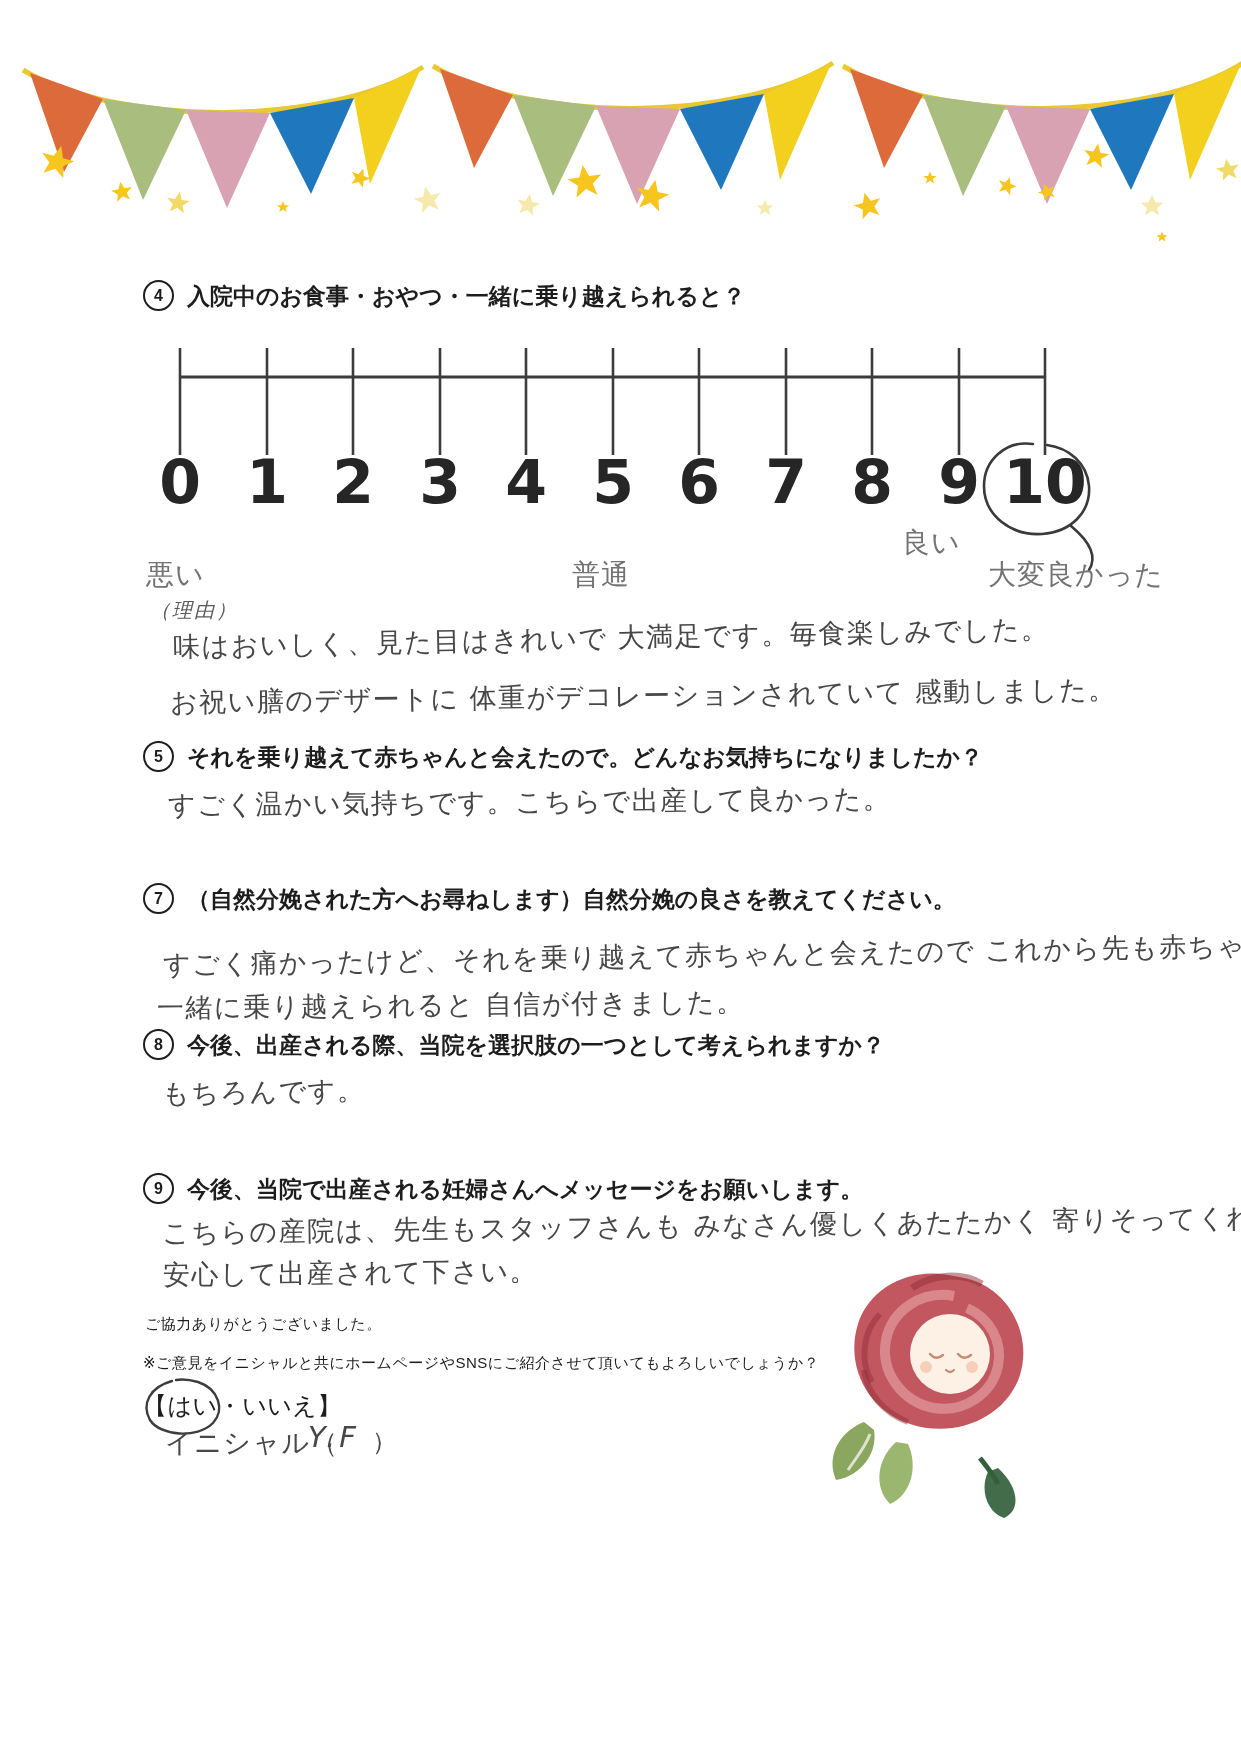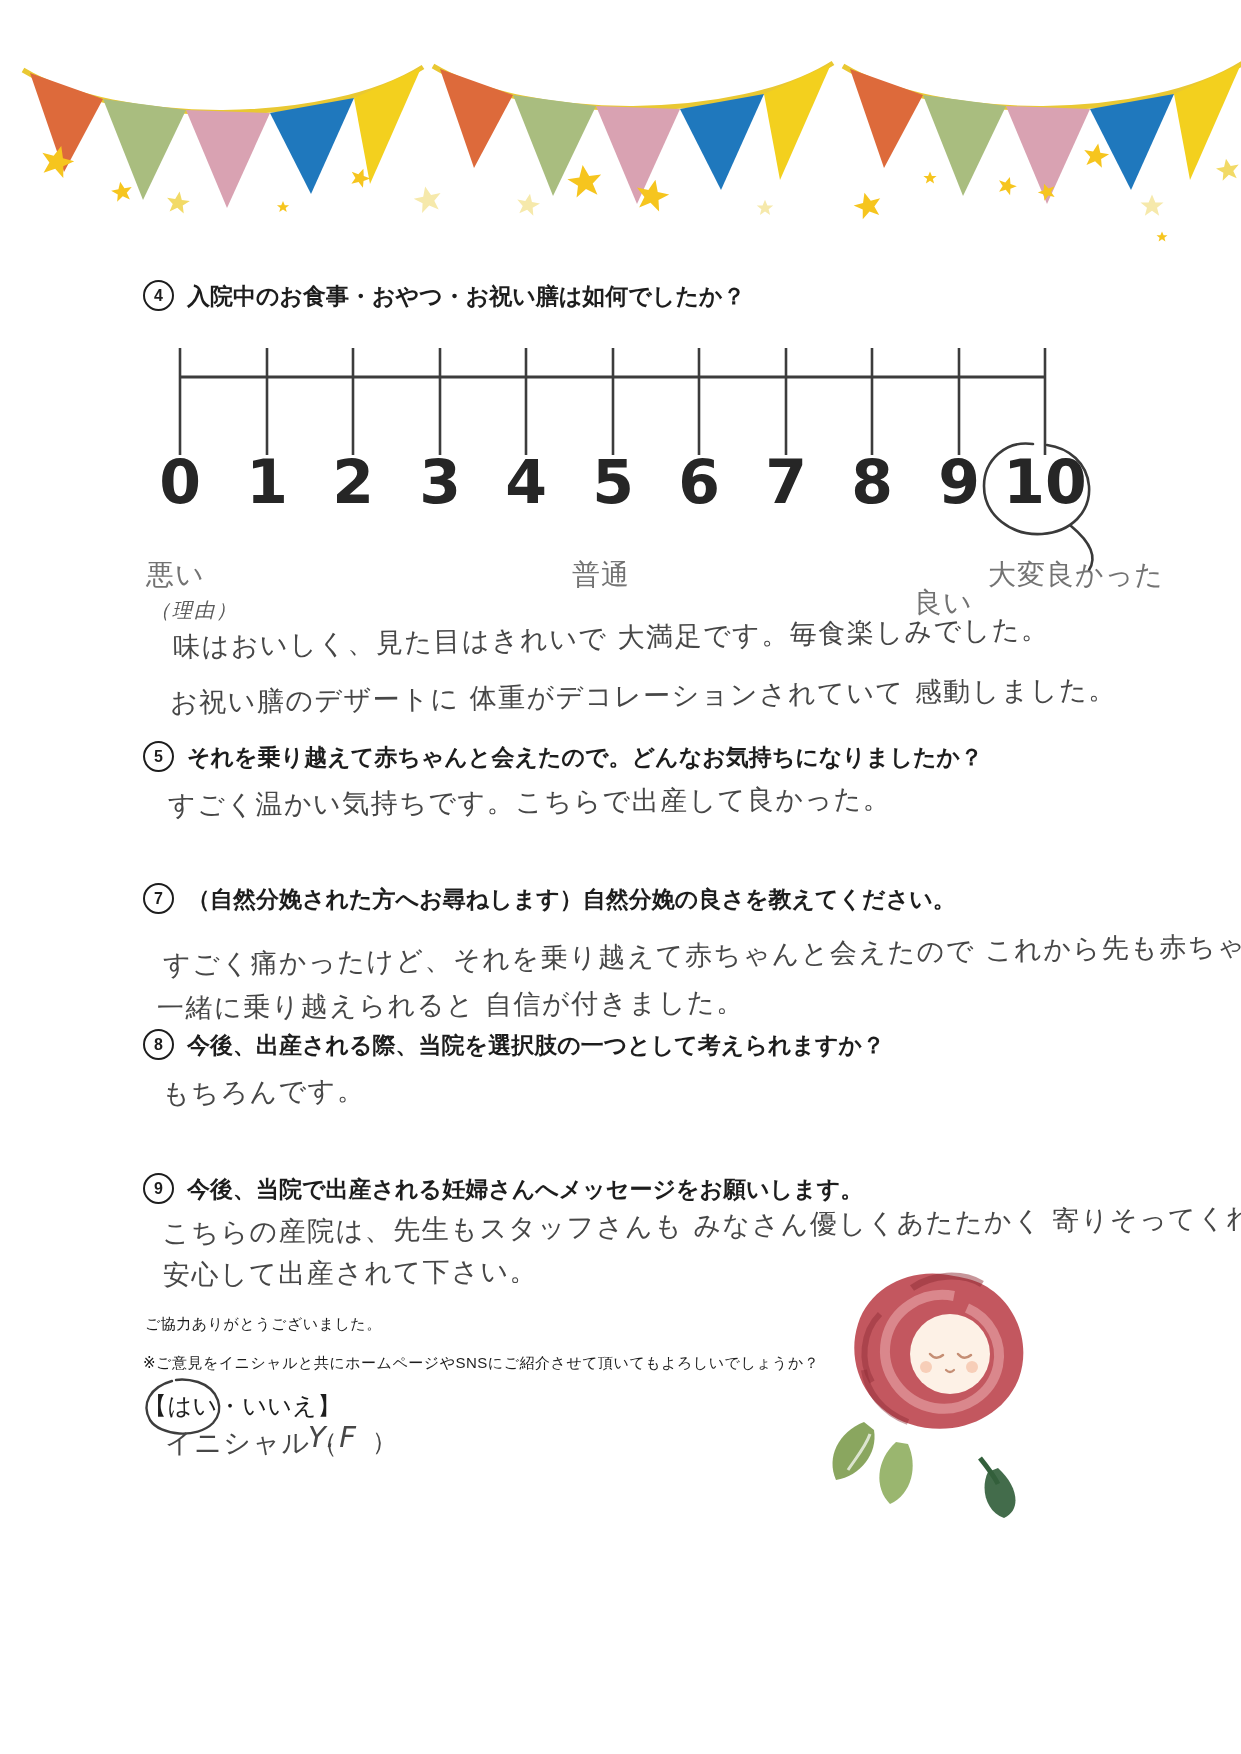--- a/index.html
+++ b/index.html
@@ -75,21 +75,21 @@
       <use href="#star" transform="translate(1047,192) rotate(-20) scale(0.8)" fill="#f6c51e"></use>
       <use href="#star" transform="translate(1096,156) rotate(10) scale(1.15)" fill="#f6c51e"></use>
       <use href="#star" transform="translate(1152,206) scale(1.05)" fill="#f6e9ab"></use>
       <use href="#star" transform="translate(1228,170) rotate(-10) scale(1.05)" fill="#f2da66"></use>
       <use href="#star" transform="translate(1162,237) scale(0.5)" fill="#f6c51e"></use>
     </g>
   </svg>
 
   <div class="q" style="left:143px;top:281px;">
     <span class="qnum">4</span>
-    <span>入院中のお食事・おやつ・お祝い膳は如何でしたか？</span>
+    <span>入院中のお食事・おやつ・一緒に乗り越えられると？</span>
   </div>
 
   <svg class="abs" style="left:130px;top:340px;" width="990" height="245" viewBox="0 0 990 245">
     <line x1="50" y1="37" x2="915" y2="37" stroke="#3c3c3c" stroke-width="3"></line>
     <g stroke="#3c3c3c" stroke-width="2.6">
       <line x1="50" y1="8" x2="50" y2="115"></line>
       <line x1="137" y1="8" x2="137" y2="115"></line>
       <line x1="223" y1="8" x2="223" y2="115"></line>
       <line x1="310" y1="8" x2="310" y2="115"></line>
       <line x1="396" y1="8" x2="396" y2="115"></line>
@@ -113,21 +113,21 @@
     <text class="num" x="915" y="163">10</text>
 
     <g stroke="#3a3a3a" stroke-width="2.6" fill="none" stroke-linecap="round">
       <path d="M903,104 C876,100 854,120 854,146 C854,176 882,196 912,194 C941,192 961,172 959,146 C957,123 939,108 917,105"></path>
       <path d="M941,186 C959,201 968,216 959,230"></path>
     </g>
   </svg>
 
   <span class="slabel" style="left:146px;top:556px;">悪い</span>
   <span class="slabel" style="left:572px;top:556px;">普通</span>
-  <span class="slabel" style="left:902px;top:584px;margin-left:12px;">良い</span>
+  <span class="slabel" style="left:902px;top:524px;">良い</span>
   <span class="slabel" style="left:988px;top:556px;text-align:center;">大変良かった</span>
 
   <span class="thin" style="left:150px;top:597px;">（理由）</span>
   <span class="hw" style="left:173px;top:620px;transform:rotate(-1.2deg);">味はおいしく、見た目はきれいで 大満足です。毎食楽しみでした。</span>
   <span class="hw" style="left:170px;top:678px;transform:rotate(-0.8deg);">お祝い膳のデザートに 体重がデコレーションされていて 感動しました。</span>
 
   <div class="q" style="left:143px;top:742px;">
     <span class="qnum">5</span>
     <span>それを乗り越えて赤ちゃんと会えたので。どんなお気持ちになりましたか？</span>
   </div>

